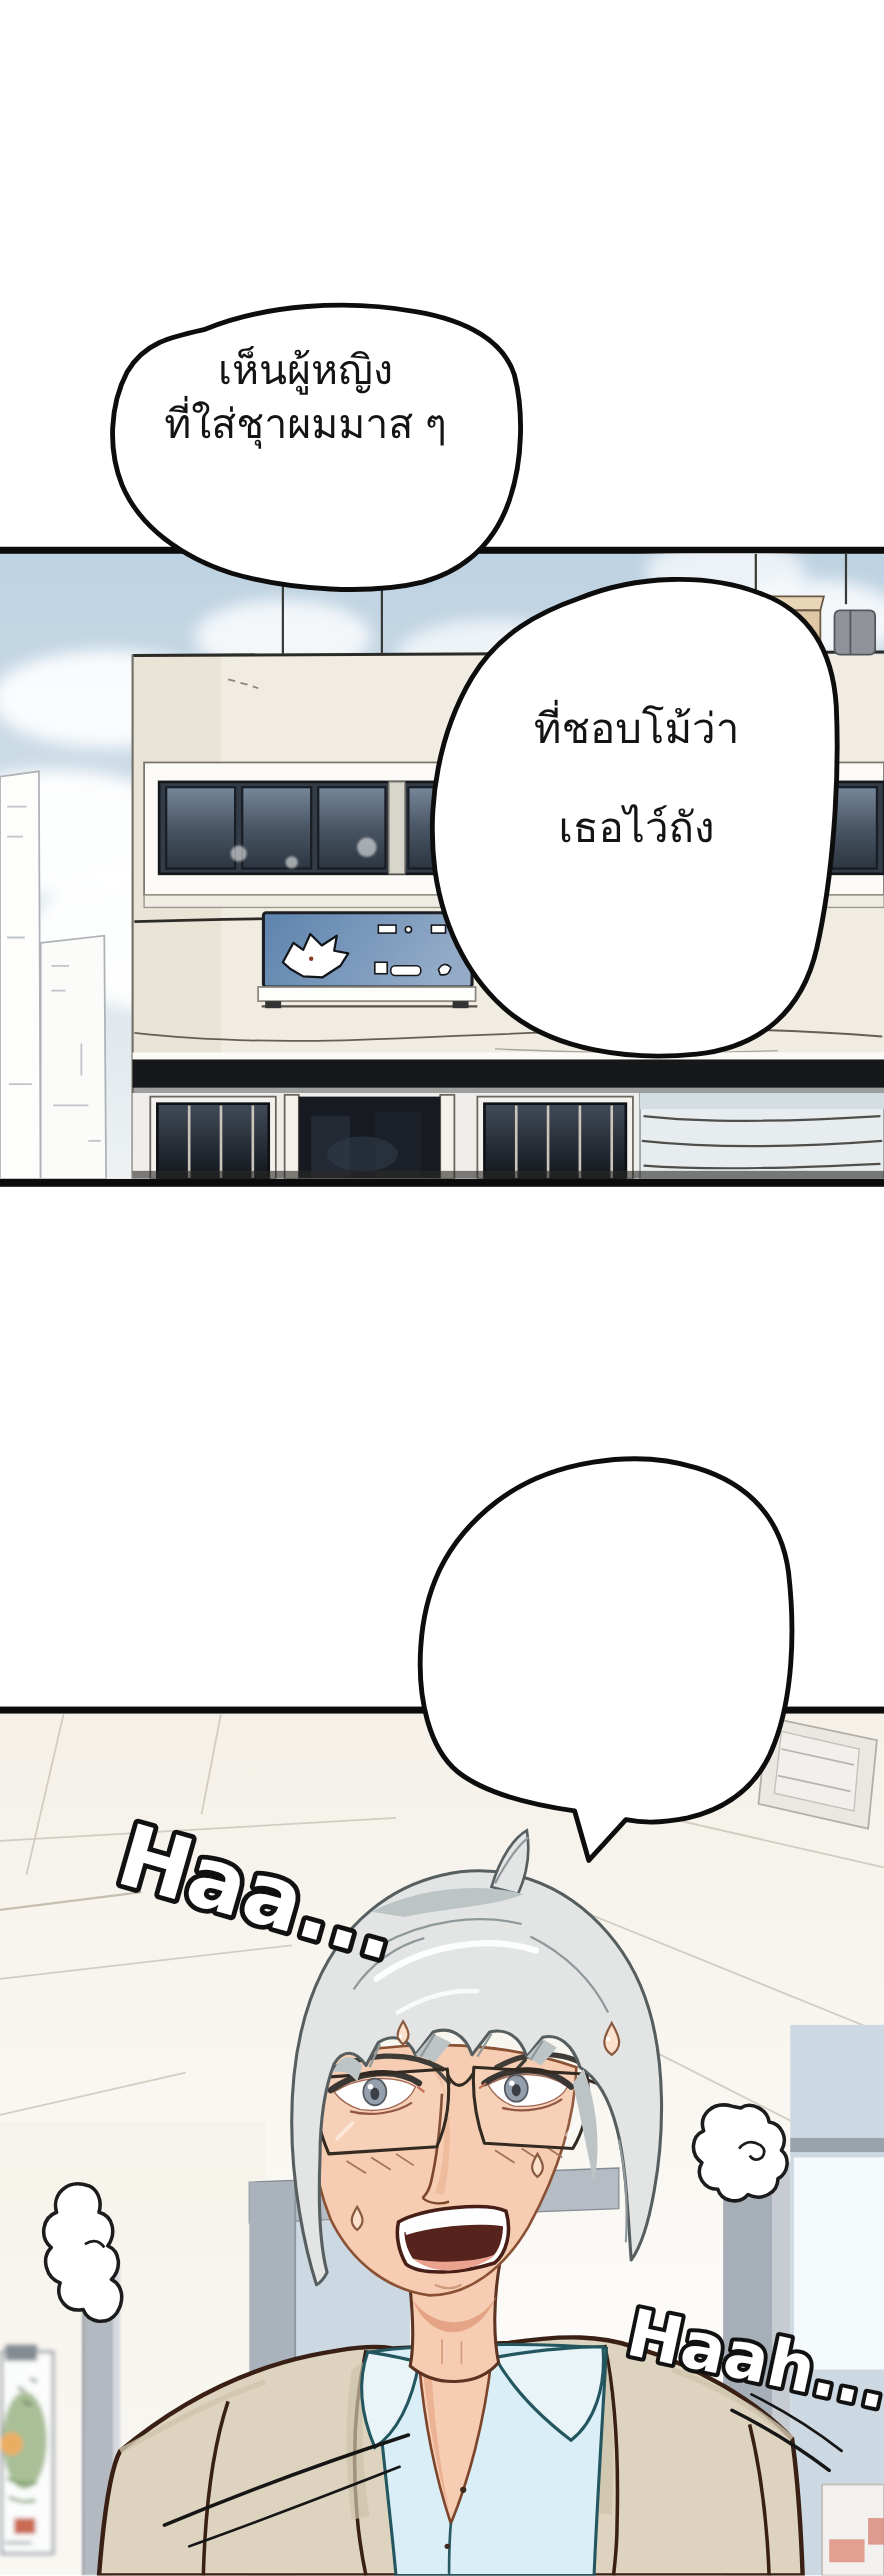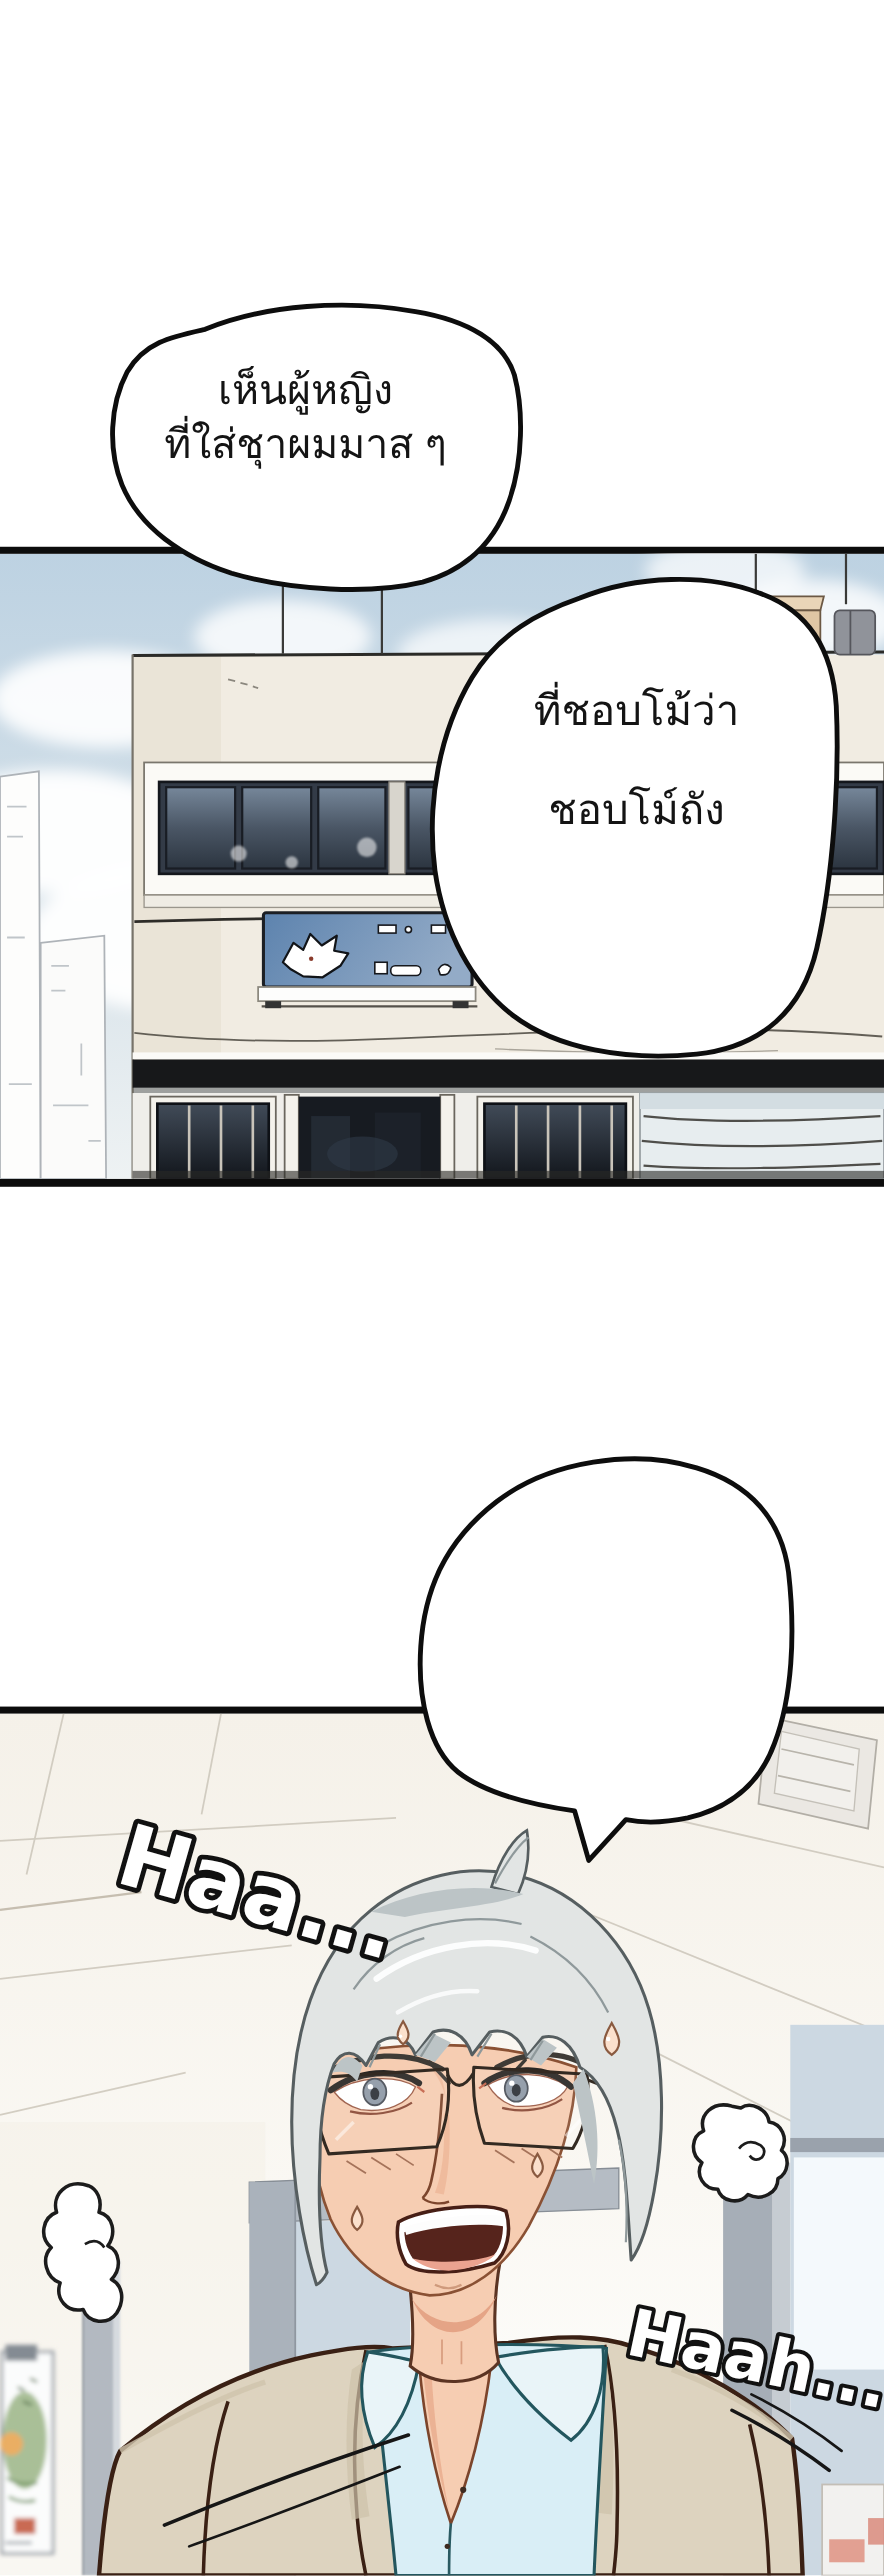--- a/index.html
+++ b/index.html
@@ -12,22 +12,22 @@
     font-family:"Liberation Sans","DejaVu Sans",sans-serif;
   }
   .art{position:absolute;left:0;top:0;}
   .bubble-text{
     position:absolute;
     text-align:center;
     color:#141414;
     font-family:"Liberation Sans","DejaVu Sans",sans-serif;
   }
   .bubble-text .line{white-space:nowrap;}
-  .bt1{left:102px;top:363px;width:407px;font-size:41px;line-height:54px;}
-  .bt2{left:488px;top:661px;width:297px;font-size:42px;line-height:99px;}
+  .bt1{left:102px;top:343px;width:407px;font-size:41px;line-height:54px;}
+  .bt2{left:488px;top:679px;width:297px;font-size:42px;line-height:99px;}
   .bt3{left:449px;top:1572px;width:313px;font-size:42px;line-height:65px;}
   .sfx-text{
     font-family:"DejaVu Sans","Liberation Sans",sans-serif;
     font-weight:bold;
     fill:#ffffff;
     stroke:#111111;
     paint-order:stroke fill;
     stroke-linejoin:round;
   }
 </style>
@@ -447,18 +447,18 @@
   </g>
 </svg>
 
 <div class="bubble-text bt1">
   <div class="line">เห็นผู้หญิง</div>
   <div class="line">ที่ใส่ชุาผมมาส ๆ</div>
 </div>
 
 <div class="bubble-text bt2">
   <div class="line">ที่ชอบโม้ว่า</div>
-  <div class="line">ชอบโม์ถัง</div>
+  <div class="line">เธอไว์ถัง</div>
 </div>
 
 
 </div>
 
 
 </body></html>

